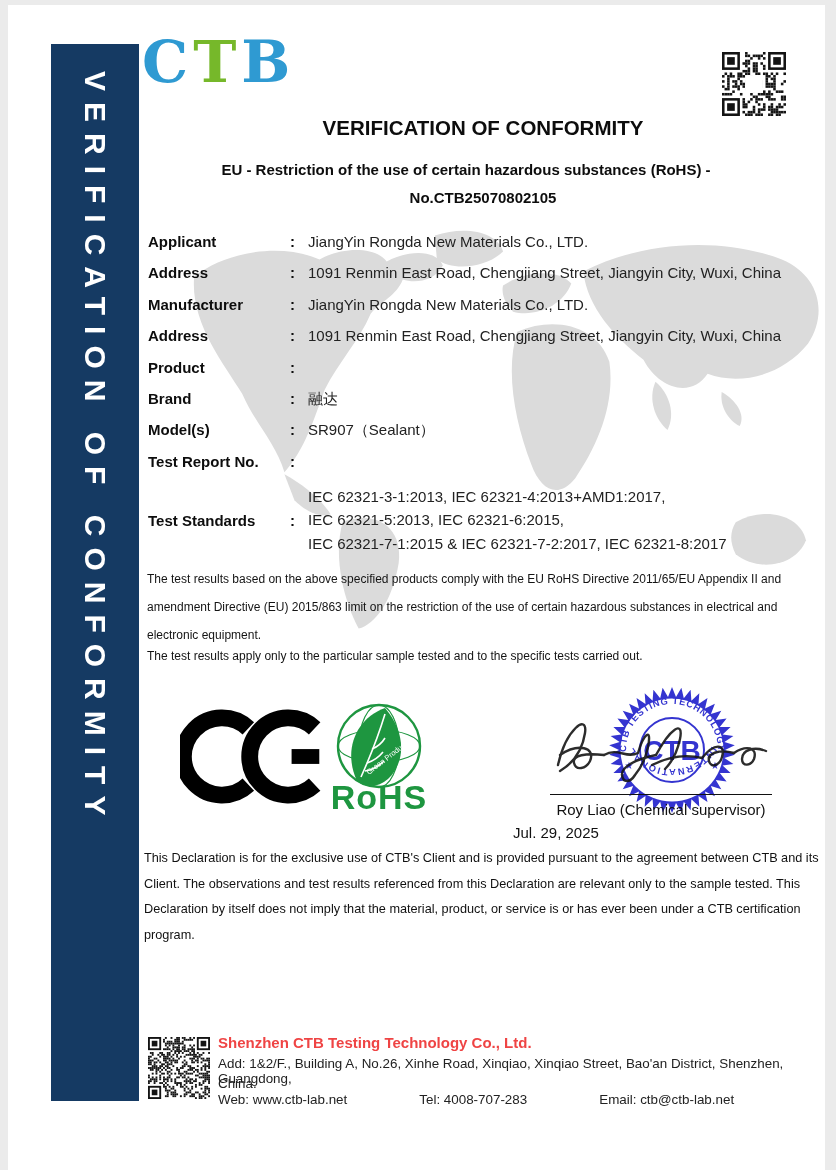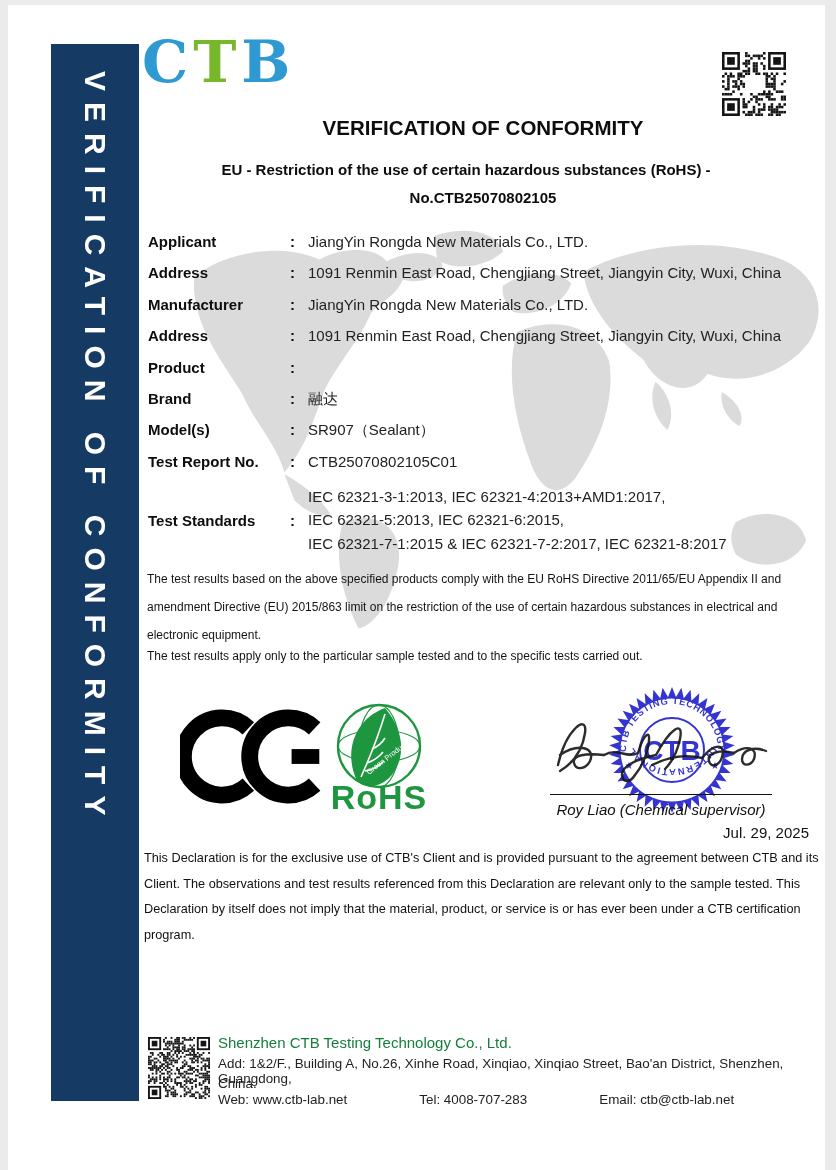--- a/index.html
+++ b/index.html
@@ -45,27 +45,27 @@
   .p1{top:560px;}
   .p2{top:637px;}
 
   
   .ce{position:absolute;left:172px;top:703px;width:142px;height:97px;}
   .rohs{position:absolute;left:317px;top:696px;width:108px;height:116px;}
   .stamp{position:absolute;left:597px;top:681px;width:134px;height:128px;}
   .signature{position:absolute;left:536px;top:698px;width:246px;height:88px;}
 
   .signline{position:absolute;left:542px;top:789px;width:222px;border-top:1.6px solid #111;}
-  .signer{position:absolute;left:505px;top:796px;width:296px;text-align:center;font-size:15px;color:#111;font-style:italic;}
-  .signdate{position:absolute;left:505px;top:819px;width:296px;text-align:right;font-size:15px;color:#111;}
+  .signer{position:absolute;left:505px;top:796px;width:296px;text-align:center;font-size:15px;color:#111;}
+  .signdate{position:absolute;left:505px;top:819px;width:296px;text-align:left;font-size:15px;color:#111;}
 
   .disclaimer{position:absolute;left:136px;top:841px;width:682px;font-size:12.7px;
     line-height:25.6px;color:#111;}
 
-  .f-company{position:absolute;left:210px;top:1029px;font-size:15px;font-weight:normal;color:#15803d;}
+  .f-company{position:absolute;left:210px;top:1029px;font-size:15px;font-weight:bold;color:#ef4444;}
   .f-addr1{position:absolute;left:210px;top:1051px;font-size:13.4px;color:#222;}
   .f-addr2{position:absolute;left:210px;top:1071px;font-size:13.4px;color:#222;}
   .f-contact{position:absolute;left:210px;top:1087px;font-size:13.4px;color:#222;display:flex;gap:72px;}
 </style>
 </head>
 <body>
 
 <div class="page">
 
   <svg class="map" viewBox="0 0 694 410" aria-hidden="true">
@@ -337,21 +337,20 @@
       <span class="fvalue">融达</span>
     </div>
     <div class="frow">
       <span class="flabel">Model(s)</span>
       <span class="fcolon">:</span>
       <span class="fvalue">SR907（Sealant）</span>
     </div>
     <div class="frow">
       <span class="flabel">Test Report No.</span>
       <span class="fcolon">:</span>
-      <span class="fvalue">CTB25070802105C01</span>
     </div>
     <div class="frow frow-multi">
       <span class="flabel">Test Standards</span>
       <span class="fcolon">:</span>
       <span class="fvalue">
         <div class="mline">IEC 62321-3-1:2013, IEC 62321-4:2013+AMD1:2017,</div>
         <div class="mline">IEC 62321-5:2013, IEC 62321-6:2015,</div>
         <div class="mline">IEC 62321-7-1:2015 &amp; IEC 62321-7-2:2017, IEC 62321-8:2017</div>
       </span>
     </div>

